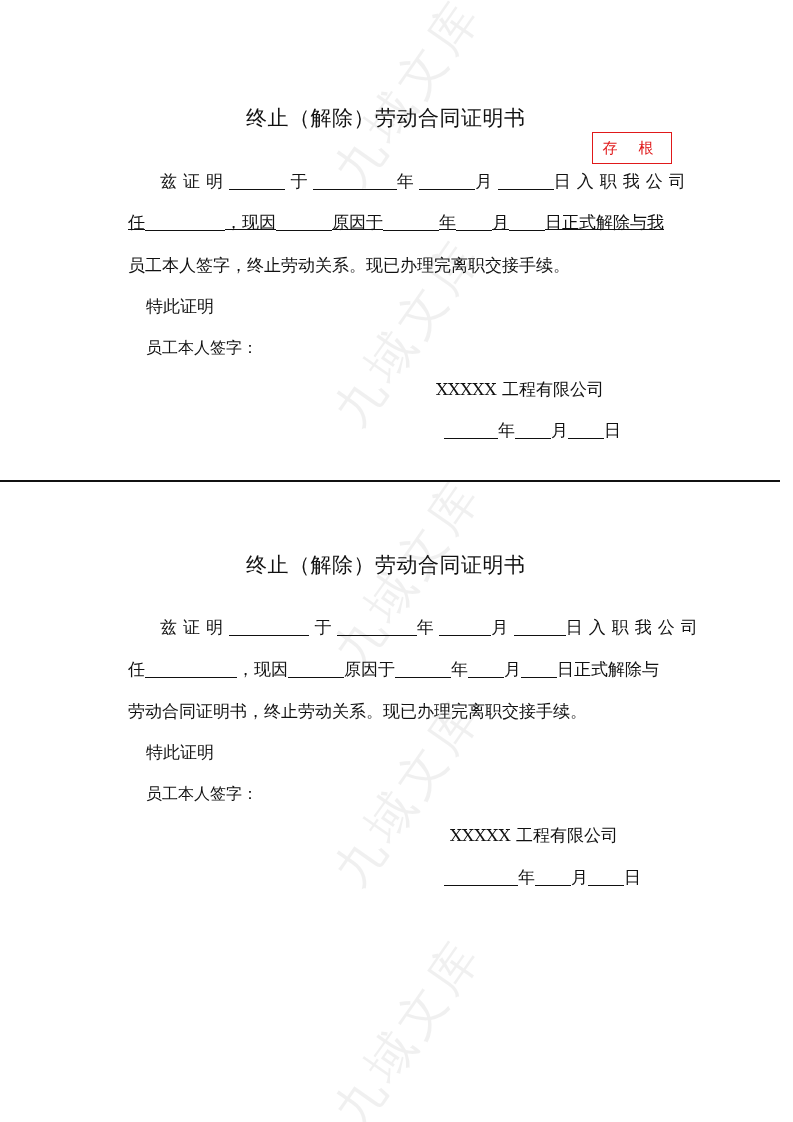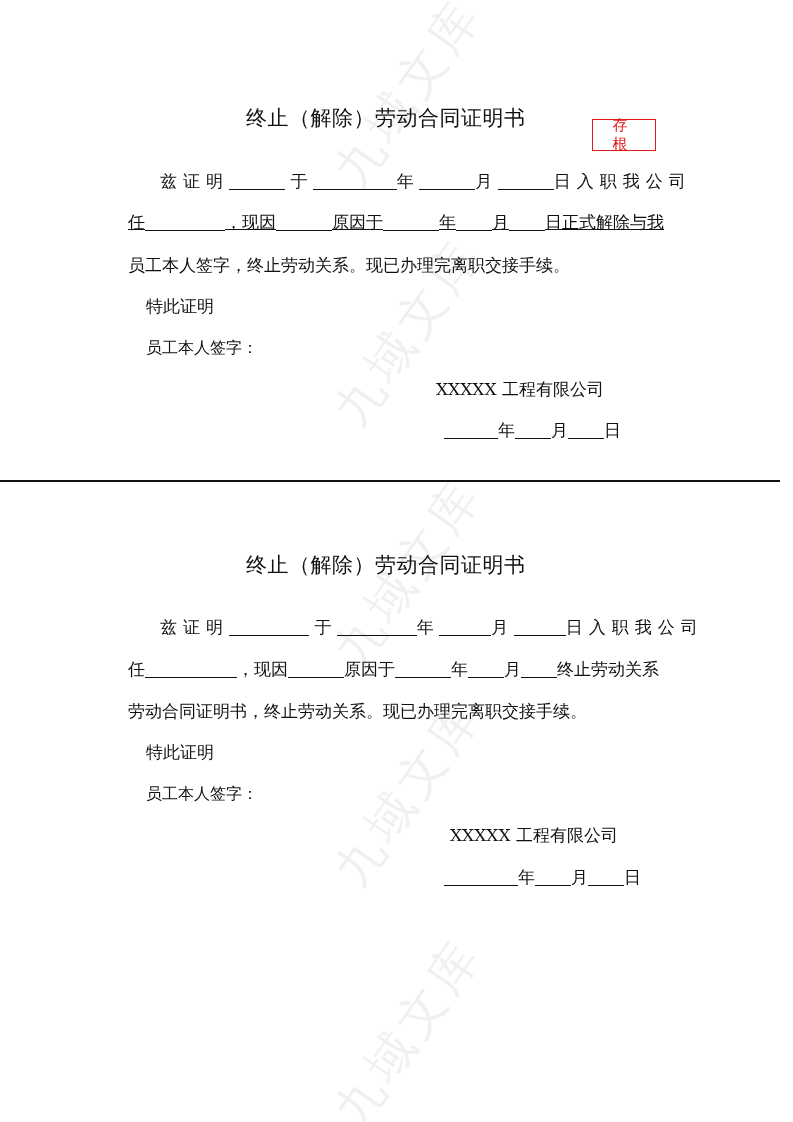--- a/index.html
+++ b/index.html
@@ -22,21 +22,21 @@
 <body>
 
 <div class="wm" style="left:300px;top:60px;">九域文库</div>
 <div class="wm" style="left:300px;top:300px;">九域文库</div>
 <div class="wm" style="left:300px;top:540px;">九域文库</div>
 <div class="wm" style="left:300px;top:760px;">九域文库</div>
 <div class="wm" style="left:300px;top:1000px;">九域文库</div>
 
 <div>
   <div class="abs title" style="left:246px;top:104px;">终止（解除）劳动合同证明书</div>
-  <div class="stamp" style="left:592px;top:119px;width:64px;height:32px;font-family:Liberation Mono, monospace;">存 根</div>
+  <div class="stamp" style="left:592px;top:132px;width:80px;height:32px;">存 根</div>
 
   <div class="abs body-text" style="left:160px;top:170px;">
     <span class="sp">兹证明</span><span class="blank" style="width:56px;"></span>
     <span>于</span> <span class="blank" style="width:84px;"></span><span>年</span>
     <span class="blank" style="width:56px;"></span><span>月</span>
     <span class="blank" style="width:56px;"></span><span class="sp">日入职我公司</span>
   </div>
 
   <div class="abs body-text" style="left:128px;top:211px;text-decoration:underline;">
     <span>任</span><span class="blank" style="width:80px;"></span><span>，现因</span><span class="blank" style="width:56px;"></span><span>原因于</span><span class="blank" style="width:56px;"></span><span>年</span><span class="blank" style="width:36px;"></span><span>月</span><span class="blank" style="width:36px;"></span><span>日正式解除与我</span>
@@ -57,21 +57,21 @@
   <div class="abs title" style="left:246px;top:551px;">终止（解除）劳动合同证明书</div>
 
   <div class="abs body-text" style="left:160px;top:616px;">
     <span class="sp">兹证明</span><span class="blank" style="width:80px;"></span>
     <span>于</span> <span class="blank" style="width:80px;"></span><span>年</span>
     <span class="blank" style="width:52px;"></span><span>月</span>
     <span class="blank" style="width:52px;"></span><span class="sp">日入职我公司</span>
   </div>
 
   <div class="abs body-text" style="left:128px;top:658px;">
-    <span>任</span><span class="blank" style="width:92px;"></span><span>，现因</span><span class="blank" style="width:56px;"></span><span>原因于</span><span class="blank" style="width:56px;"></span><span>年</span><span class="blank" style="width:36px;"></span><span>月</span><span class="blank" style="width:36px;"></span><span>终止劳动关系</span>
+    <span>任</span><span class="blank" style="width:92px;"></span><span>，现因</span><span class="blank" style="width:56px;"></span><span>原因于</span><span class="blank" style="width:56px;"></span><span>年</span><span class="blank" style="width:36px;"></span><span>月</span><span class="blank" style="width:36px;"></span><span>日正式解除与</span>
   </div>
 
   <div class="abs body-text" style="left:128px;top:700px;">劳动合同证明书，终止劳动关系。现已办理完离职交接手续。</div>
   <div class="abs body-text" style="left:146px;top:741px;">特此证明</div>
   <div class="abs sign" style="left:146px;top:784px;">员工本人签字：</div>
   <div class="abs body-text" style="left:450px;top:824px;">XXXXX 工程有限公司</div>
   <div class="abs body-text" style="left:444px;top:866px;">
     <span class="blank" style="width:74px;"></span><span>年</span><span class="blank" style="width:36px;"></span><span>月</span><span class="blank" style="width:36px;"></span><span>日</span>
   </div>
 </div>

